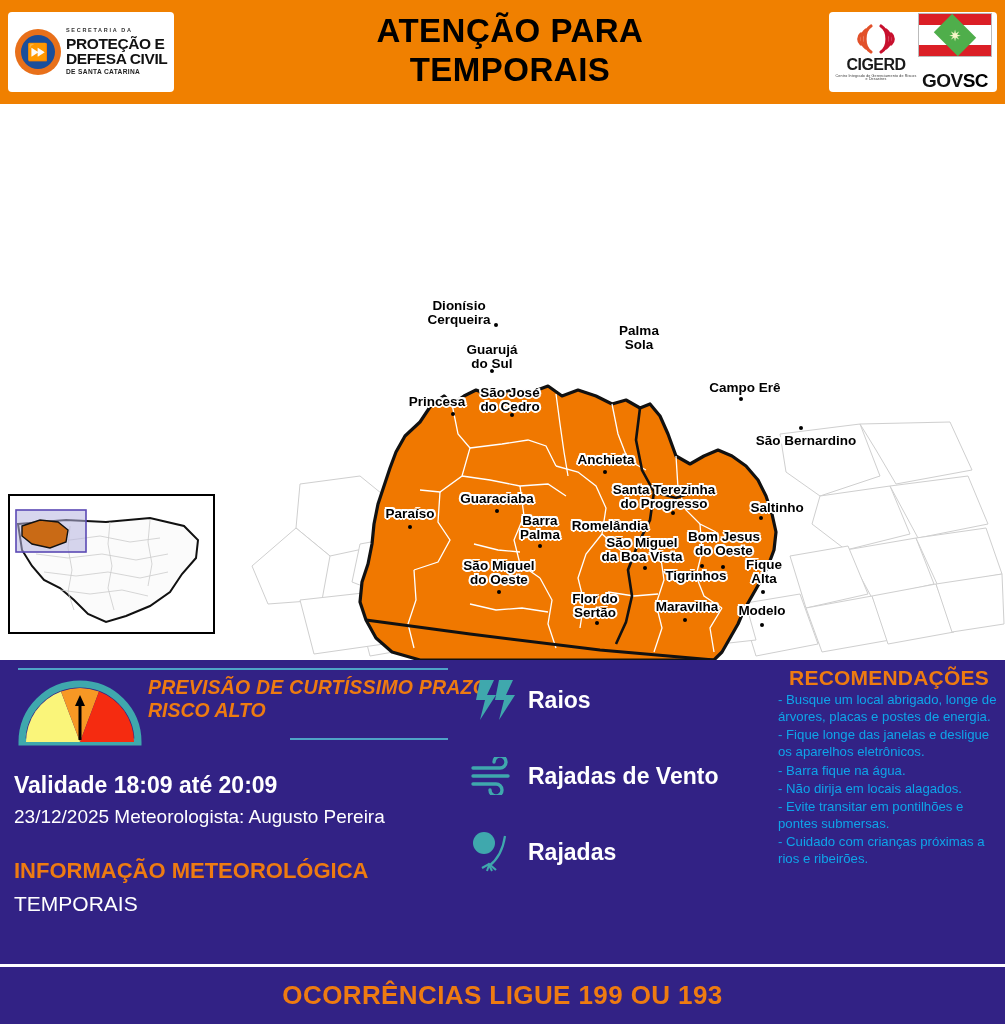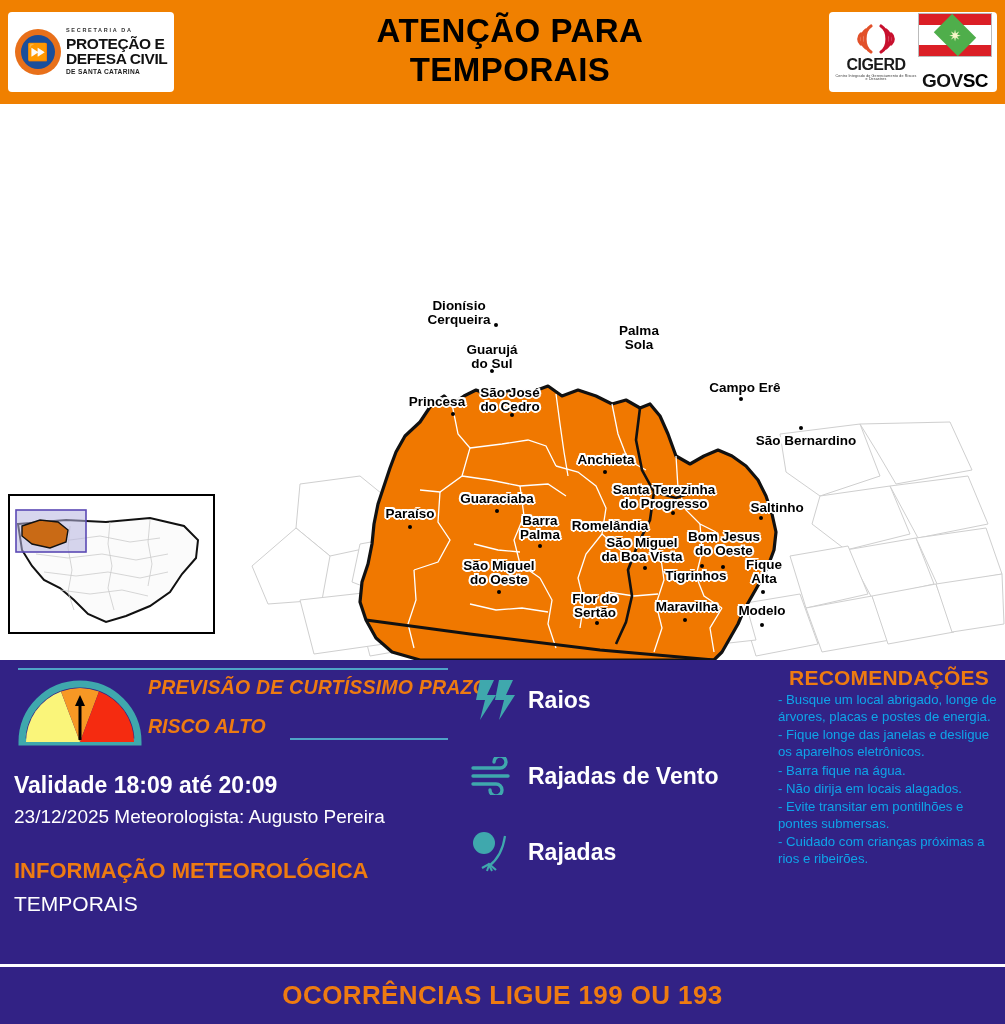--- a/index.html
+++ b/index.html
@@ -42,21 +42,21 @@
 
   .inset{position:absolute;left:8px;top:390px;width:207px;height:140px;background:#fff;border:2px solid #000;box-sizing:border-box;}
 
   
   .panel{position:absolute;left:0;top:660px;width:1005px;height:304px;background:#322285;}
   .panel-left{position:absolute;left:0;top:0;width:462px;height:304px;}
   .rule{position:absolute;height:2px;background:#4FA3C7;}
   .gauge{position:absolute;left:18px;top:18px;width:124px;height:66px;}
   .gauge-txt{position:absolute;left:148px;top:16px;width:300px;}
   .gline{font-style:italic;font-weight:bold;color:#EE7B11;font-size:19.5px;letter-spacing:.2px;white-space:nowrap;}
-  .gline2{font-style:italic;font-weight:bold;color:#EE7B11;font-size:19.5px;margin-top:16px;}
+  .gline2{font-style:italic;font-weight:bold;color:#EE7B11;font-size:19.5px;}
   .validade{position:absolute;left:14px;top:112px;color:#fff;font-weight:bold;font-size:23px;}
   .meteo{position:absolute;left:14px;top:146px;color:#fff;font-size:19px;}
   .infotitle{position:absolute;left:14px;top:198px;color:#EE7B11;font-weight:bold;font-size:22px;}
   .infoval{position:absolute;left:14px;top:232px;color:#fff;font-size:21px;}
 
   .panel-mid{position:absolute;left:470px;top:10px;width:300px;height:290px;}
   .hazard{position:absolute;display:flex;align-items:center;gap:8px;}
   .hz-ico{width:50px;height:48px;display:flex;align-items:center;justify-content:center;}
   .hz-lbl{color:#fff;font-weight:bold;font-size:23px;white-space:nowrap;}
 

